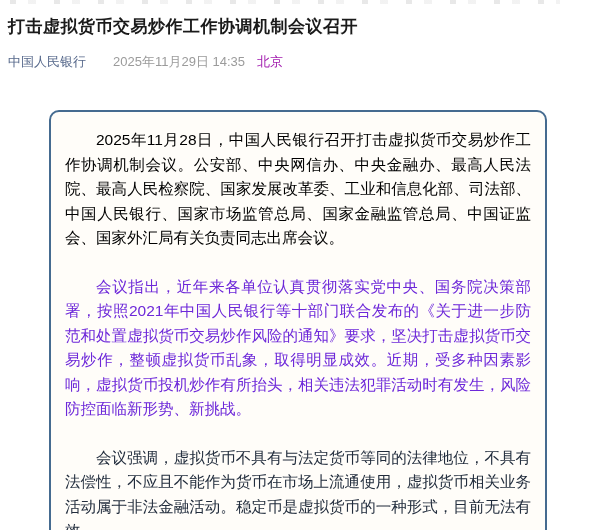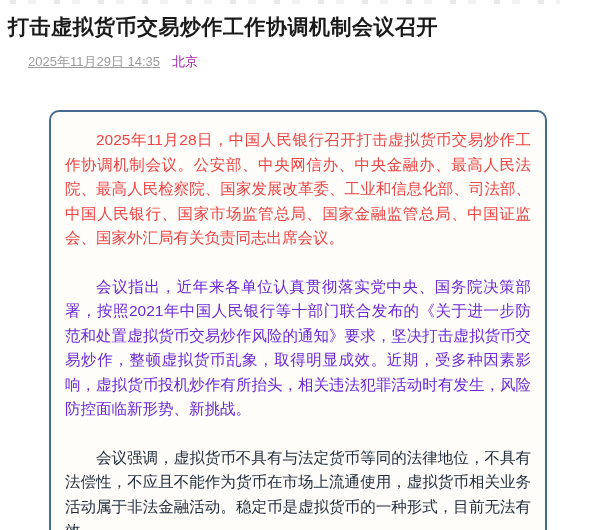--- a/index.html
+++ b/index.html
@@ -26,43 +26,42 @@
       rgba(255,255,255,0) 6px, rgba(255,255,255,0) 18px,
       rgba(205,205,205,0.25) 18px, rgba(205,205,205,0.25) 26px,
       rgba(255,255,255,0) 26px, rgba(255,255,255,0) 44px
     );
   }
   .article-header {
     padding: 13px 8px 0 8px;
   }
   .article-title {
     margin: 0;
-    font-size: 21px;
+    font-size: 17px;
     line-height: 28px;
     font-weight: bold;
     color: #1a1a1a;
     letter-spacing: 0.5px;
   }
   .byline {
     display: flex;
     align-items: baseline;
     margin-top: 12px;
     font-size: 13px;
     line-height: 17px;
     white-space: nowrap;
   }
   .source-link {
     color: #56688b;
     text-decoration: none;
     cursor: pointer;
   }
   .publish-date {
     color: #9b9b9b;
-    margin-left: 20px;
-    text-decoration: underline;
+    margin-left: 27px;
   }
   .location-label {
     color: #a8a8a8;
     margin-left: 12px;
   }
   .announcement-box {
     position: absolute;
     left: 49px;
     top: 110px;
     width: 498px;
@@ -87,24 +86,25 @@
 <body>
 
 <div class="page">
 
   <div class="top-remnant"></div>
 
   <div class="article-header">
     <h1 class="article-title" style="color: rgb(26, 26, 26);">打击虚拟货币交易炒作工作协调机制会议召开</h1>
 
     <div class="byline">
+      <a class="source-link" style="color: rgb(86, 104, 139);">中国人民银行</a>
       <span class="publish-date" style="color: rgb(155, 155, 155);">2025年11月29日 14:35</span>
       <span class="location-label" style="color: #a21caf;">北京</span>
     </div>
   </div>
 
   <div class="announcement-box" style="border-color: rgb(69, 107, 144);">
-      <p style="color: #ef4444;">2025年11月28日，中国人民银行召开打击虚拟货币交易炒作工作协调机制会议。公安部、中央网信办、中央金融办、最高人民法院、最高人民检察院、国家发展改革委、工业和信息化部、司法部、中国人民银行、国家市场监管总局、国家金融监管总局、中国证监会、国家外汇局有关负责同志出席会议。</p>
+      <p style="color: #000000;">2025年11月28日，中国人民银行召开打击虚拟货币交易炒作工作协调机制会议。公安部、中央网信办、中央金融办、最高人民法院、最高人民检察院、国家发展改革委、工业和信息化部、司法部、中国人民银行、国家市场监管总局、国家金融监管总局、中国证监会、国家外汇局有关负责同志出席会议。</p>
       <p style="color: #6d28d9;">会议指出，近年来各单位认真贯彻落实党中央、国务院决策部署，按照2021年中国人民银行等十部门联合发布的《关于进一步防范和处置虚拟货币交易炒作风险的通知》要求，坚决打击虚拟货币交易炒作，整顿虚拟货币乱象，取得明显成效。近期，受多种因素影响，虚拟货币投机炒作有所抬头，相关违法犯罪活动时有发生，风险防控面临新形势、新挑战。</p>
       <p style="color: rgb(34, 45, 61);">会议强调，虚拟货币不具有与法定货币等同的法律地位，不具有法偿性，不应且不能作为货币在市场上流通使用，虚拟货币相关业务活动属于非法金融活动。稳定币是虚拟货币的一种形式，目前无法有效</p>
     </div>
 
 </div>
 
 </body></html>

